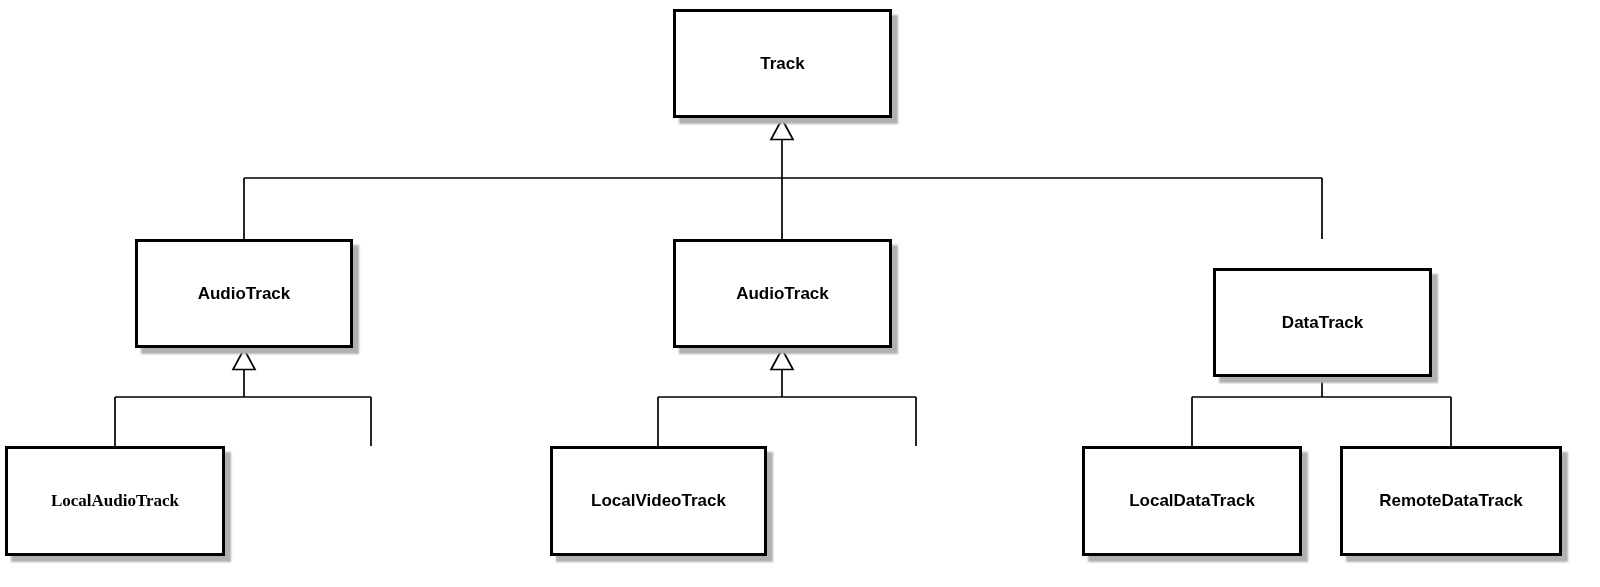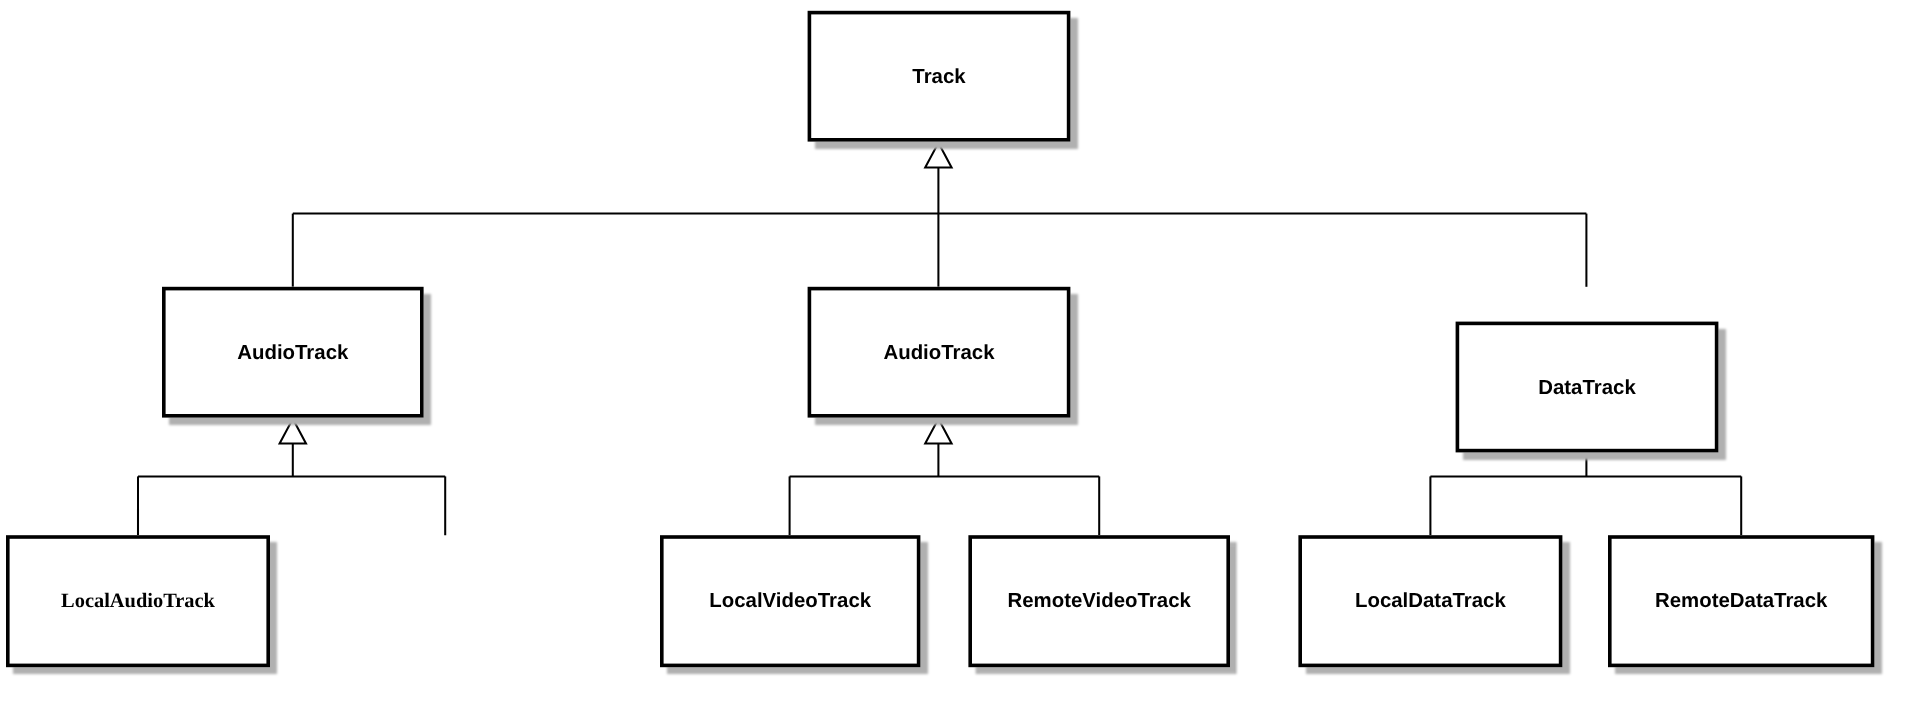--- a/index.html
+++ b/index.html
@@ -100,23 +100,20 @@
   <div class="node" style="left:1213px; top:239px; width:219px; height:109px;margin-top:29px;">
     <span>DataTrack</span>
   </div>
 
   <div class="node" style="left:5px; top:446px; width:220px; height:110px;font-family:Liberation Serif, serif;">
     <span>LocalAudioTrack</span>
   </div>
   <div class="node" style="left:550px; top:446px; width:217px; height:110px;">
     <span>LocalVideoTrack</span>
   </div>
-  <div class="node" style="left:807px; top:446px; width:218px; height:110px;">
-    <span>RemoteVideoTrack</span>
-  </div>
   <div class="node" style="left:1082px; top:446px; width:220px; height:110px;">
     <span>LocalDataTrack</span>
   </div>
   <div class="node" style="left:1340px; top:446px; width:222px; height:110px;">
     <span>RemoteDataTrack</span>
   </div>
 
 </div>
 
 </body></html>

